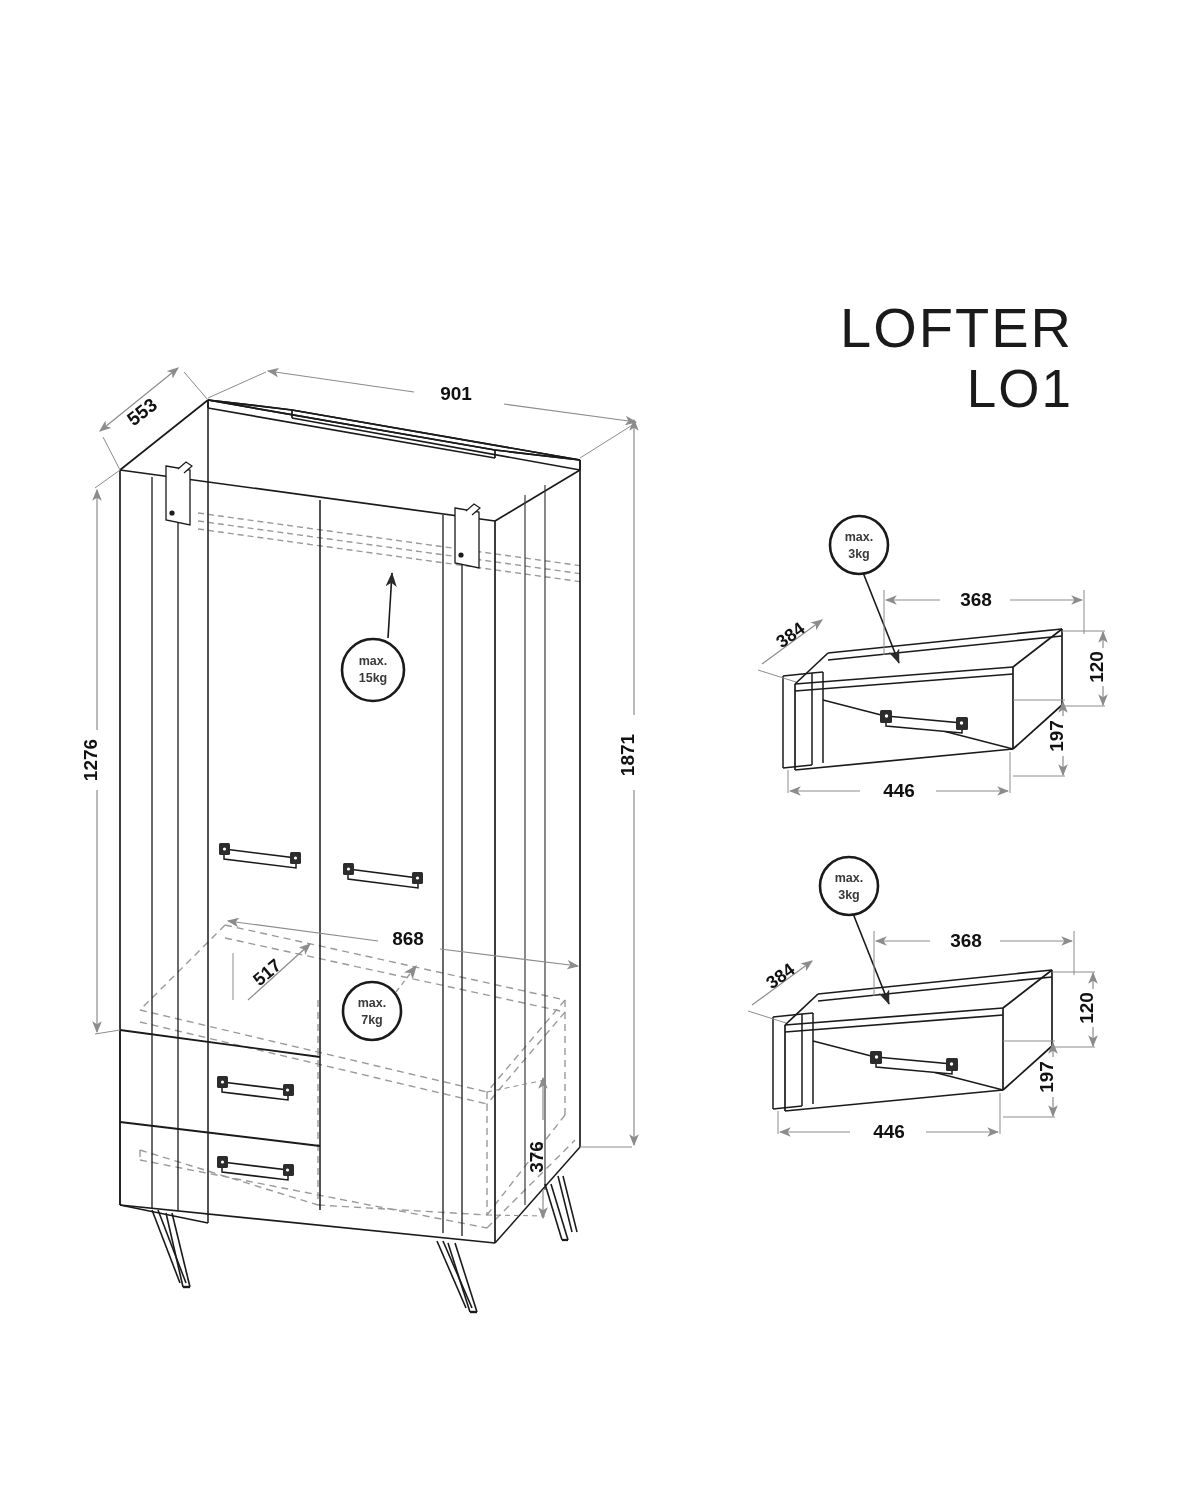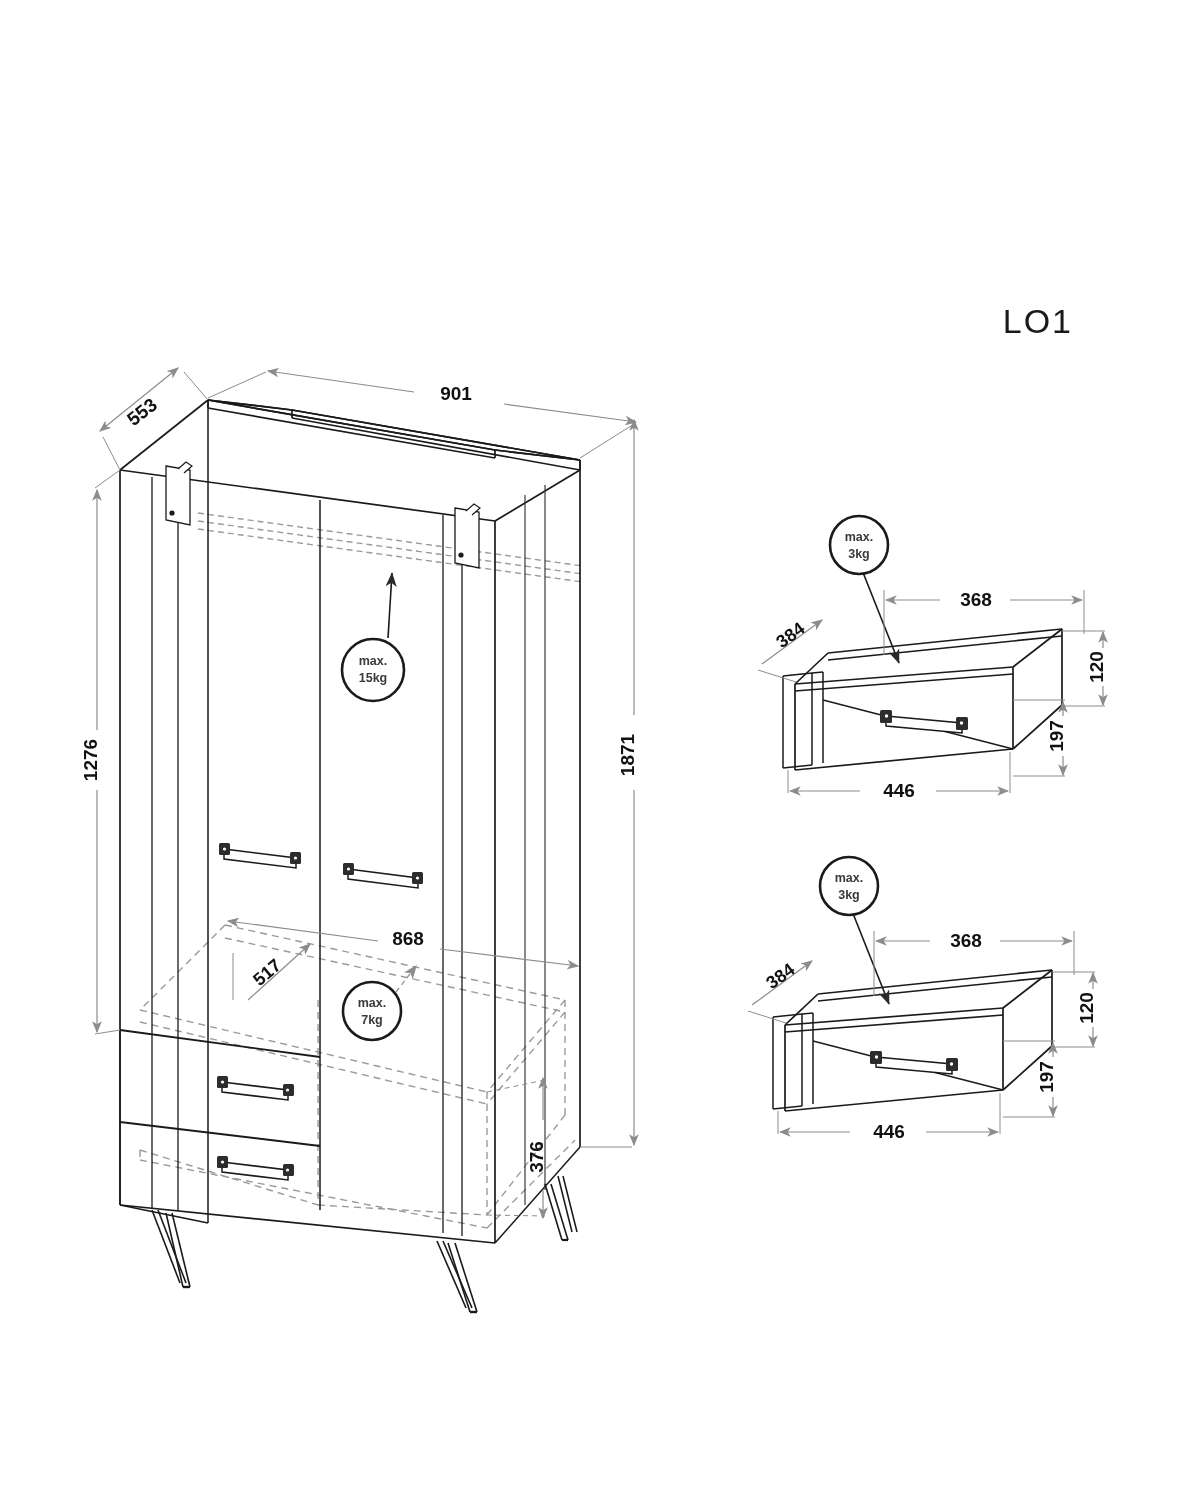--- a/index.html
+++ b/index.html
@@ -30,21 +30,21 @@
   .brand-name {
     font-family: "Liberation Sans", sans-serif;
     font-size: 56px;
     font-weight: 300;
     letter-spacing: 2px;
     color: #1a1a1a;
     line-height: 1.0;
   }
   .brand-model {
     font-family: "Liberation Sans", sans-serif;
-    font-size: 34px;
+    font-size: 53px;
     font-weight: 300;
     letter-spacing: 2px;
     color: #1a1a1a;
     line-height: 1.25;
   }
   svg text {
     font-family: "Liberation Sans", sans-serif;
     fill: #111111;
   }
   .dim-label {
@@ -417,14 +417,15 @@
     <text class="dim-label" x="966" y="947" text-anchor="middle">368</text>
     <text class="dim-label-sm" x="784" y="981" text-anchor="middle" transform="rotate(-36 784 981)">384</text>
     <text class="dim-label" x="1093" y="1008" text-anchor="middle" transform="rotate(-90 1093 1008)">120</text>
     <text class="dim-label" x="1053" y="1077" text-anchor="middle" transform="rotate(-90 1053 1077)">197</text>
     <text class="dim-label" x="889" y="1138" text-anchor="middle">446</text>
   </g>
 
 </svg>
 
 <div class="brand">
+  <div class="brand-name">LOFTER</div>
   <div class="brand-model">LO1</div>
 </div>
 
 </body></html>

